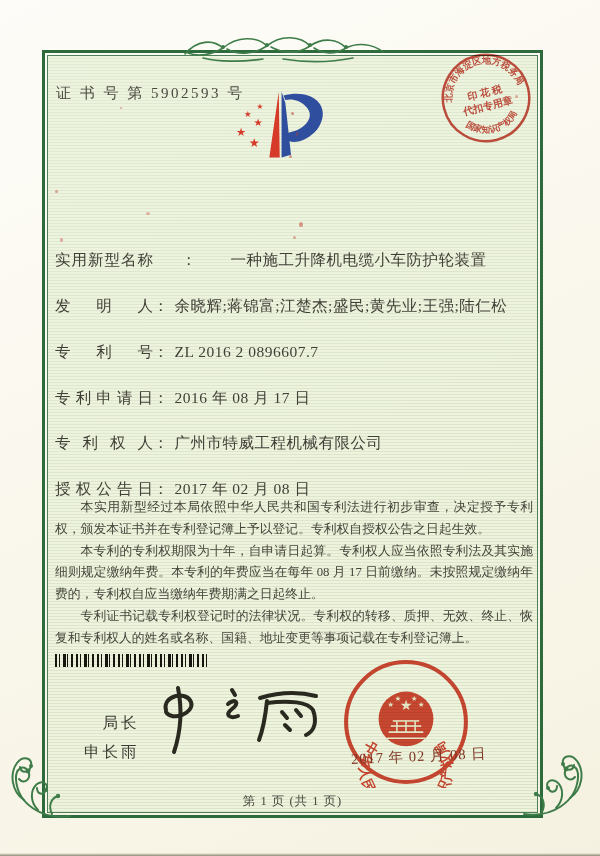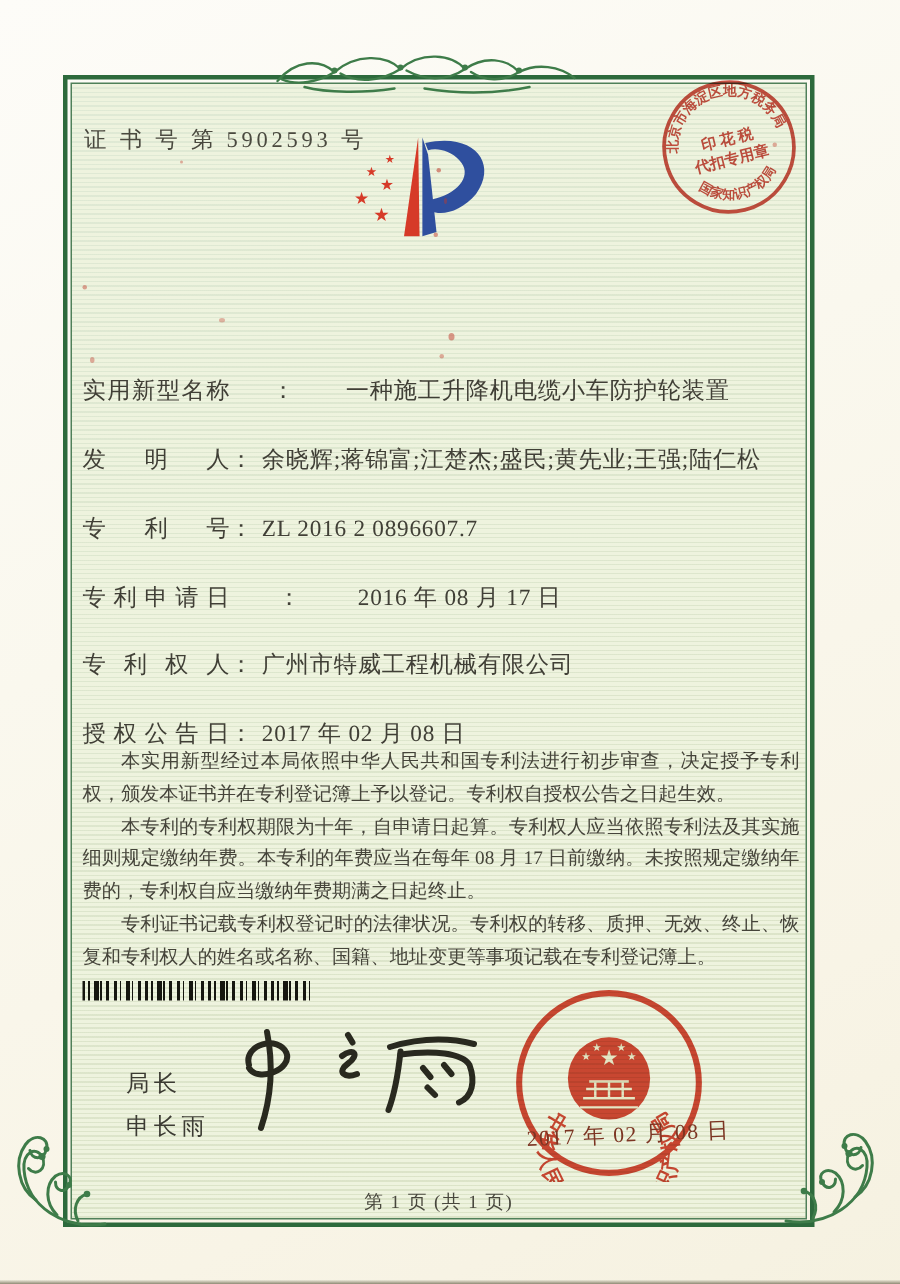--- a/index.html
+++ b/index.html
@@ -22,21 +22,21 @@
   .title{position:absolute;left:42px;top:170px;width:501px;text-align:center;
     font-size:34px;font-weight:bold;letter-spacing:6px;color:#403f3b;}
   .field-row{position:absolute;left:55px;width:480px;font-size:15.5px;display:flex;align-items:baseline;color:#403f36;}
   .field-label{display:inline-block;width:98px;text-align:justify;text-align-last:justify;}
   .field-colon{margin-right:6px;}
   .field-value{letter-spacing:.5px;}
   .paragraphs{position:absolute;left:55px;top:497px;width:478px;font-size:12.8px;line-height:21.8px;color:#45443a;text-align:justify;}
   .paragraphs p{margin:0;text-indent:2em;}
   .barcode{position:absolute;left:55px;top:654px;width:152px;height:13px;
     background:repeating-linear-gradient(90deg,#16160f 0 2px,transparent 2px 4px,#16160f 4px 5px,transparent 5px 8px,#16160f 8px 11px,transparent 11px 12px,#16160f 12px 13px,transparent 13px 16px,#16160f 16px 18px,transparent 18px 21px);}
-  .signer{position:absolute;left:84px;top:708px;font-size:15.5px;line-height:29px;letter-spacing:3px;color:#3c3b33;}
+  .signer{position:absolute;left:84px;top:708px;font-size:15.5px;line-height:29px;letter-spacing:3px;color:#3c3b33;text-align:right;}
   .signature-svg{position:absolute;left:148px;top:680px;}
   .seal{position:absolute;left:340px;top:656px;mix-blend-mode:multiply;opacity:.95;}
   .tax-stamp{position:absolute;left:438px;top:50px;transform:rotate(-14deg);mix-blend-mode:multiply;opacity:.88;}
   .issue-date{position:absolute;left:351px;top:747px;font-size:14.5px;letter-spacing:1px;color:#7c3523;transform:rotate(-2.5deg);z-index:6;}
   .footer{position:absolute;left:42px;top:793px;width:501px;text-align:center;font-size:12.5px;letter-spacing:1px;color:#48473d;}
   .flourish{position:absolute;}
   .speck{position:absolute;border-radius:50%;background:#c03a2b;}
 </style>
 </head>
 <body>
@@ -134,21 +134,21 @@
   <div class="field-row" style="top:296px;">
     <span class="field-label">发明人</span>
       <span class="field-colon">：</span>
     <span class="field-value">余晓辉;蒋锦富;江楚杰;盛民;黄先业;王强;陆仁松</span>
   </div>
   <div class="field-row" style="top:342px;">
     <span class="field-label">专利号</span>
       <span class="field-colon">：</span>
     <span class="field-value">ZL 2016 2 0896607.7</span>
   </div>
-  <div class="field-row" style="top:388px;gap:32px;">
+  <div class="field-row" style="top:388px;">
     <span class="field-label">专利申请日</span>
       <span class="field-colon">：</span>
     <span class="field-value">2016 年 08 月 17 日</span>
   </div>
   <div class="field-row" style="top:433px;align-items:center;">
     <span class="field-label">专利权人</span>
       <span class="field-colon">：</span>
     <span class="field-value">广州市特威工程机械有限公司</span>
   </div>
   <div class="field-row" style="top:479px;">

